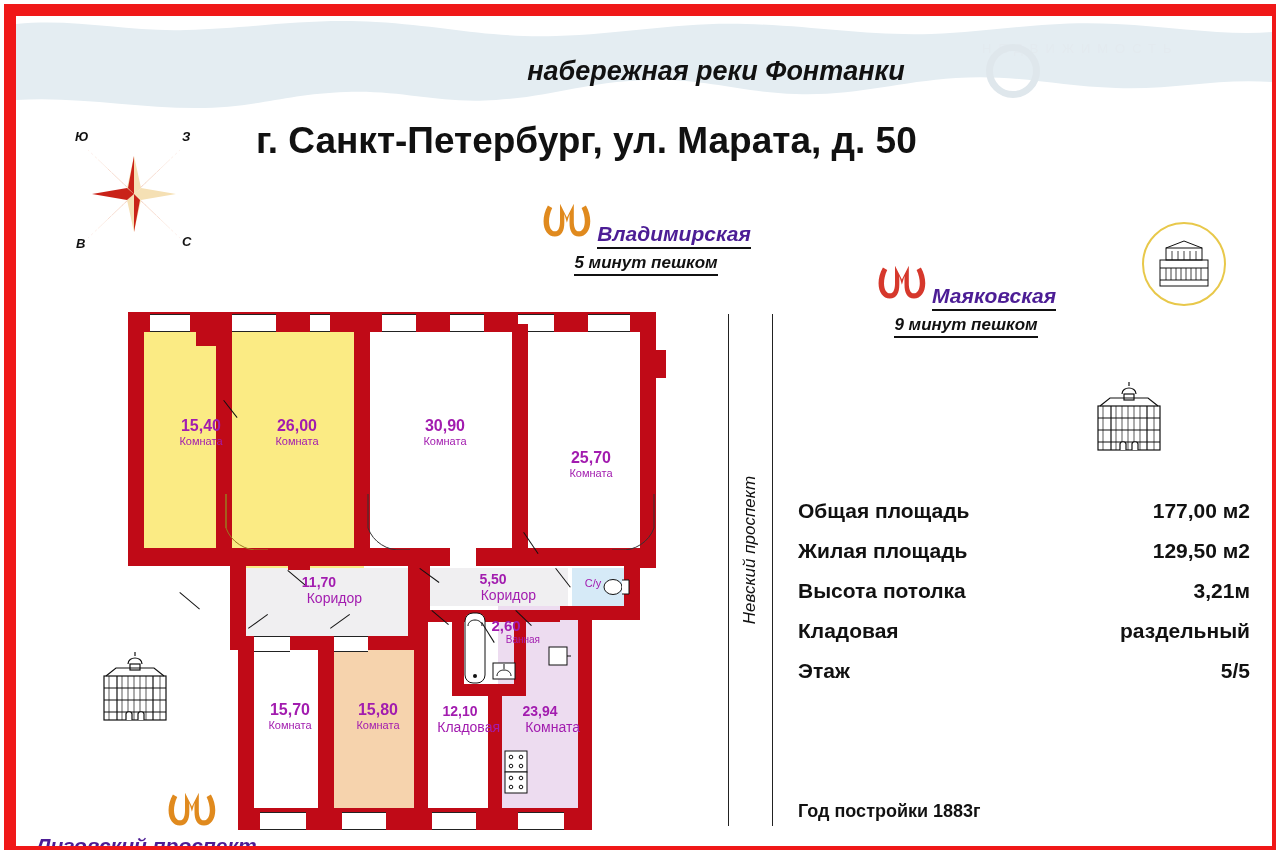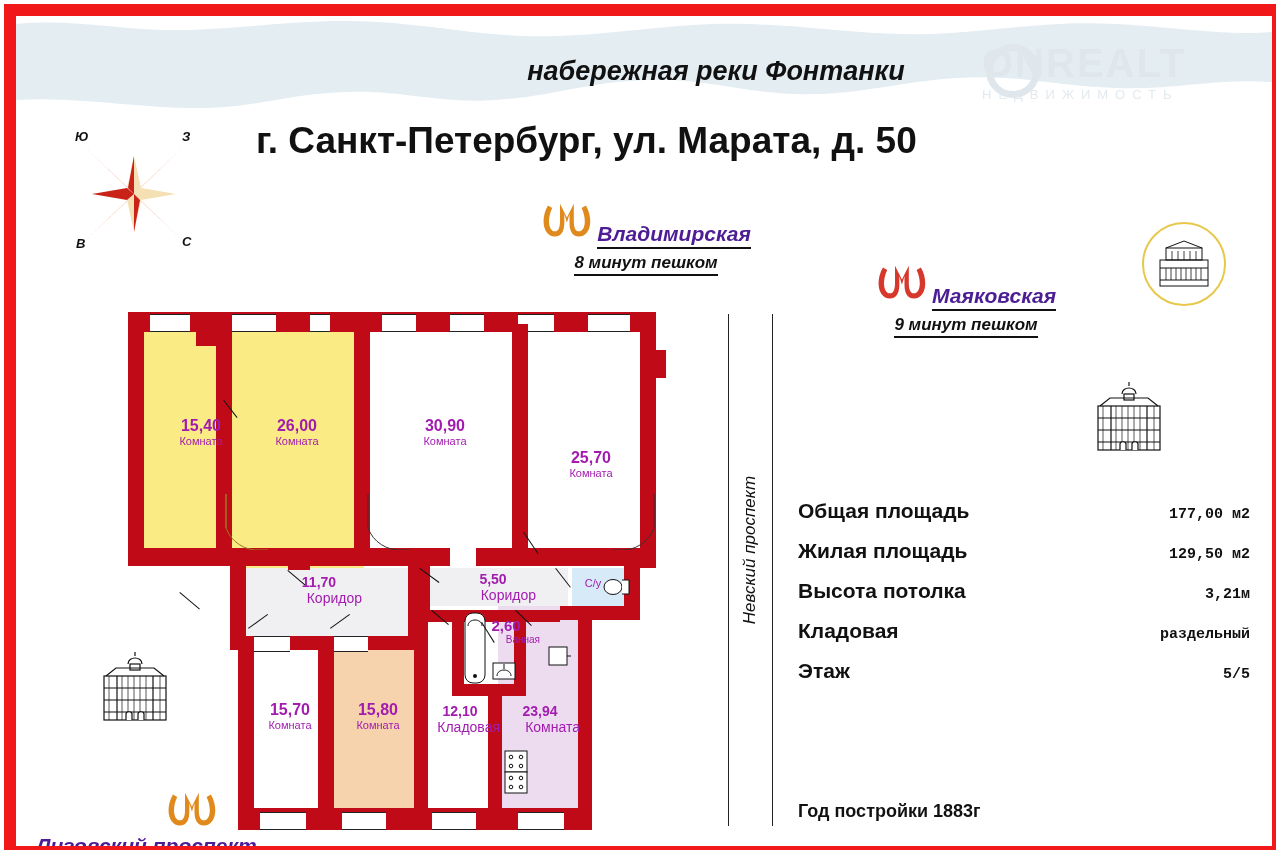--- a/index.html
+++ b/index.html
@@ -107,21 +107,21 @@
     transform:rotate(-90deg);white-space:nowrap;
   }
 
   
   #info{position:absolute;left:782px;top:483px;width:452px;}
   #info .row{
     display:flex;justify-content:space-between;align-items:baseline;
     height:40px;
   }
   #info .k{font-size:21px;font-weight:bold;color:#111;white-space:nowrap;}
-  #info .v{font-size:15px;font-weight:bold;color:#111;white-space:nowrap;text-align:right;font-family:Liberation Mono, monospace;}
+  #info .v{font-size:21px;font-weight:bold;color:#111;white-space:nowrap;text-align:right;}
   #built{
     position:absolute;left:782px;top:785px;
     font-size:18px;font-weight:bold;color:#111;white-space:nowrap;
   }
 
   
   #plan{position:absolute;left:104px;top:294px;width:564px;height:516px;}
   #plan .w{position:absolute;background:#c00a17;}      
   #plan .room{position:absolute;background:#ffffff;}
   #plan .yellow{background:#fbeb84;}
@@ -155,21 +155,20 @@
                C610,18 660,6 730,8 C800,10 850,20 915,18 C980,16 1030,4 1100,8
                C1160,11 1210,20 1256,16 L1256,66 C1200,62 1160,74 1100,72
                C1040,70 1000,58 940,62 C880,66 840,80 780,78 C720,76 690,62 630,64
                C570,66 540,80 480,84 C420,88 390,74 330,76 C270,78 240,92 180,92
                C120,92 60,80 0,84 Z" fill="#e4edf2"></path>
     </svg>
   </div>
 
   <div class="wm">
     <div class="wm-o"></div>
-    <div class="wm-main">ONREALT</div>
     <div class="wm-sub">НЕДВИЖИМОСТЬ</div>
   </div>
 
   <div class="river-label">набережная реки Фонтанки</div>
   <div class="addr">г. Санкт-Петербург, ул. Марата, д. 50</div>
 
   <div class="compass">
     <svg width="140" height="140" viewBox="0 0 140 140">
       <g transform="translate(70,70)">
         <polygon points="0,0 -48,-46 -8,-8" fill="#f5e0b4"></polygon>
@@ -195,21 +194,21 @@
   </div>
 
   <div class="metro" id="metro-vladimirskaya">
     <svg class="mlogo" viewBox="0 0 60 44">
       <path d="M8,4 C-2,22 4,40 16,40 C24,40 27,33 27,24 L27,14 L30,24 L33,14 L33,24
                C33,33 36,40 44,40 C56,40 62,22 52,4 L47,7 C54,22 50,34 44,34
                C39,34 38,28 38,22 L38,2 L30,18 L22,2 L22,22 C22,28 21,34 16,34
                C10,34 6,22 13,7 Z" fill="#E08A1E"></path>
     </svg>
     <div class="mname">Владимирская</div>
-    <div class="mtime">8 минут пешком</div>
+    <div class="mtime">5 минут пешком</div>
   </div>
 
   <div class="metro" id="metro-mayakovskaya">
     <svg class="mlogo" viewBox="0 0 60 44">
       <path d="M8,4 C-2,22 4,40 16,40 C24,40 27,33 27,24 L27,14 L30,24 L33,14 L33,24
                C33,33 36,40 44,40 C56,40 62,22 52,4 L47,7 C54,22 50,34 44,34
                C39,34 38,28 38,22 L38,2 L30,18 L22,2 L22,22 C22,28 21,34 16,34
                C10,34 6,22 13,7 Z" fill="#D6382C"></path>
     </svg>
     <div class="mname">Маяковская</div>

